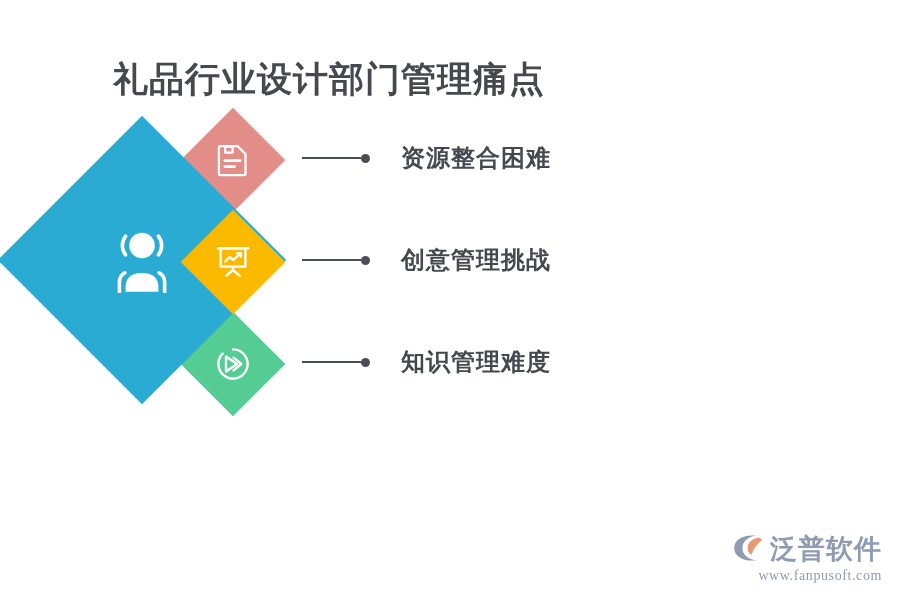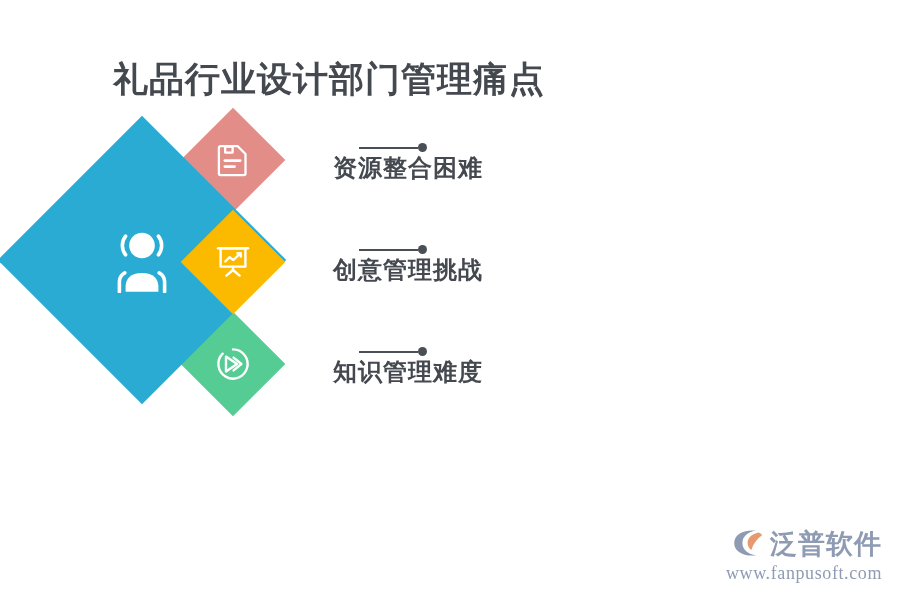--- a/index.html
+++ b/index.html
@@ -87,21 +87,20 @@
     top: 227px;
     background: #55cc94;
   }
 
   
   .row {
     position: absolute;
     display: flex;
     align-items: center;
     height: 30px;
-    flex-direction: column;
   }
   #row-1 { left: 302px; top: 143px; }
   #row-2 { left: 302px; top: 245px; }
   #row-3 { left: 302px; top: 347px; }
 
   .connector {
     display: flex;
     align-items: center;
     width: 68px;
   }
@@ -141,21 +140,21 @@
   }
   .brand-name {
     font-size: 27px;
     font-weight: 700;
     color: #8e9bb3;
     letter-spacing: 1px;
     margin-left: 4px;
     white-space: nowrap;
   }
   .brand-url {
-    font-size: 18px;
+    font-size: 14px;
     color: #8e9bb3;
     letter-spacing: 0.6px;
     margin-top: 1px;
     font-family: "Liberation Serif", "DejaVu Serif", serif;
     white-space: nowrap;
   }
 </style>
 </head>
 <body>
 

